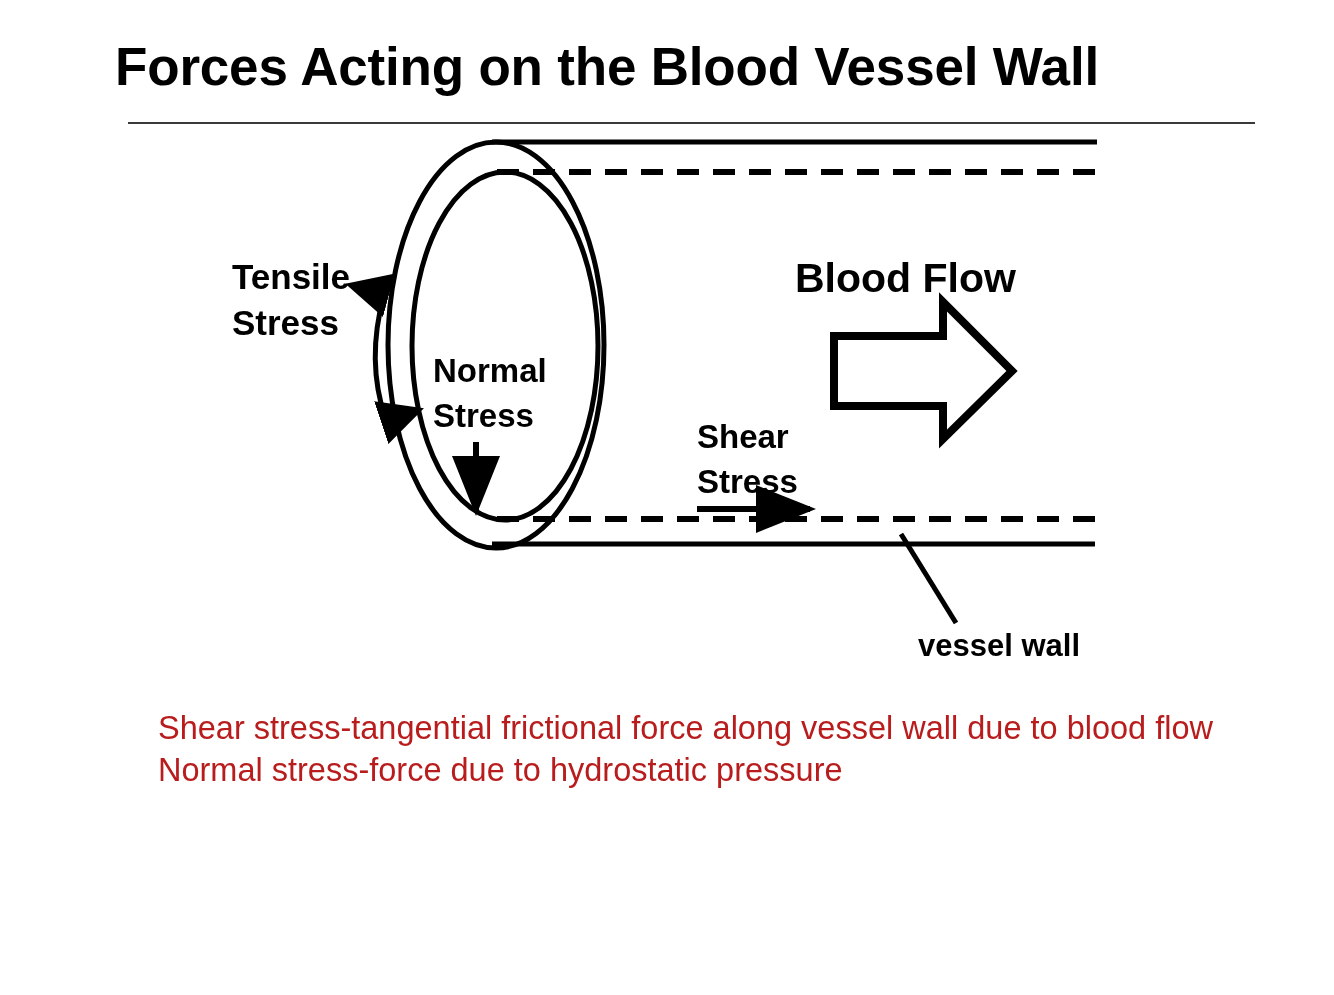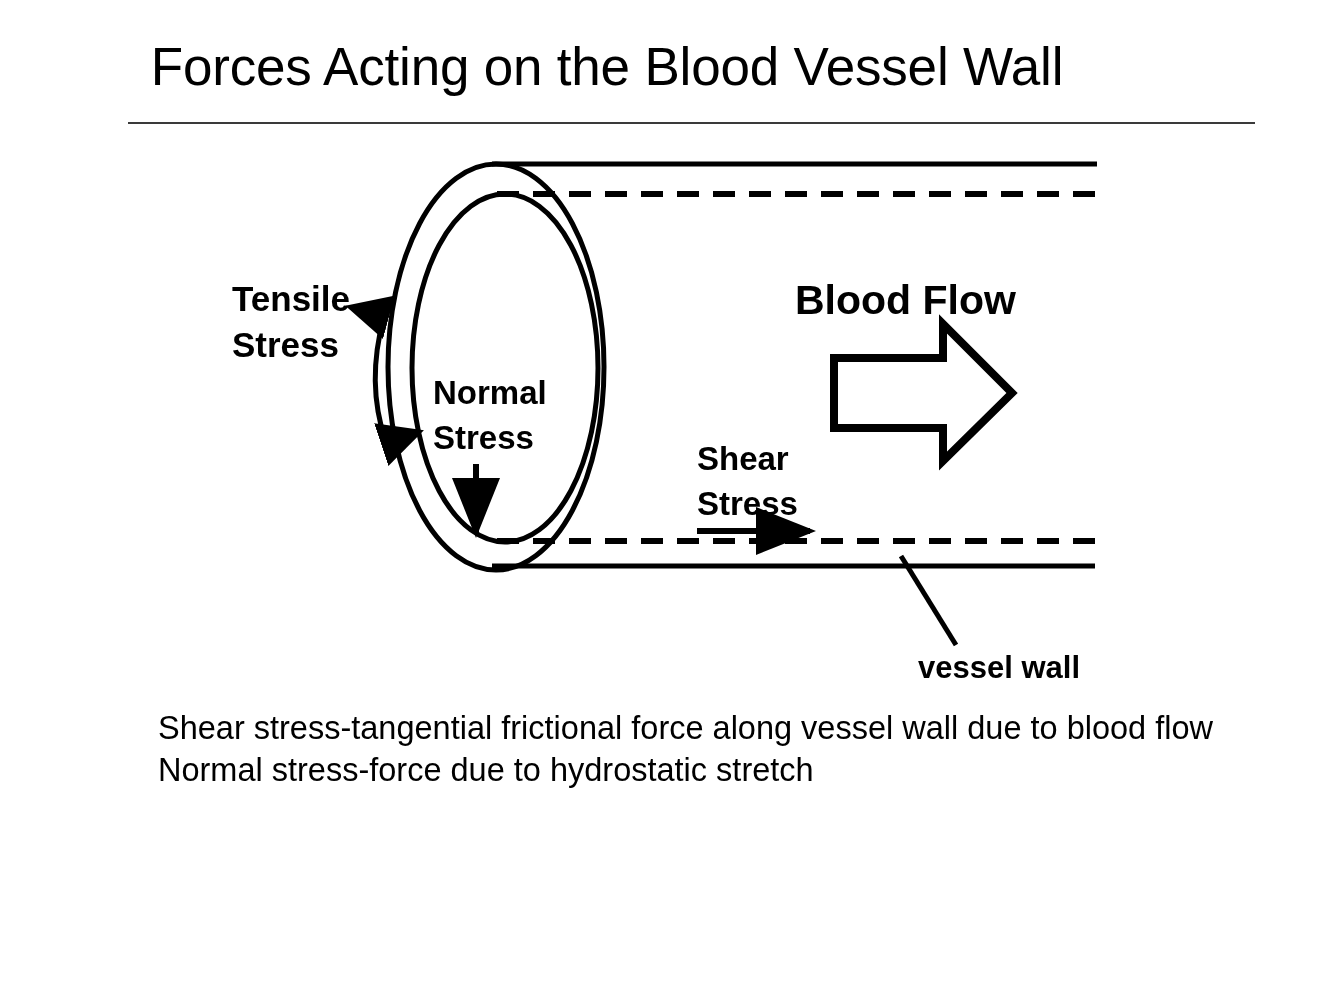--- a/index.html
+++ b/index.html
@@ -18,41 +18,41 @@
   }
 
   
   #slide-title {
     position: absolute;
     left: 0;
     top: 38px;
     width: 1214px;
     text-align: center;
     font-size: 53px;
-    font-weight: 400;
+    font-weight: 700;
     line-height: 1.1;
     letter-spacing: -0.2px;
     color: #000000;
     white-space: nowrap;
   }
 
   #title-rule {
     position: absolute;
     left: 128px;
     top: 122px;
     width: 1127px;
     height: 0;
     border-top: 2px solid #3a3a3a;
   }
 
   
   #diagram {
     position: absolute;
     left: 0;
-    top: 146px;
+    top: 124px;
     width: 1334px;
     height: 545px;
   }
   #diagram svg {
     display: block;
   }
 
   .dgm-label {
     font-family: "Liberation Sans", sans-serif;
     font-weight: bold;
@@ -66,21 +66,21 @@
   #body-text {
     position: absolute;
     left: 158px;
     top: 707px;
     width: 1160px;
   }
   .body-line {
     font-size: 32.5px;
     font-weight: 400;
     line-height: 42px;
-    color: #000000;
+    color: #b91c1c;
     white-space: nowrap;
   }
 </style>
 </head>
 <body>
 
 <div id="slide-title">Forces Acting on the Blood Vessel Wall</div>
 
 <div id="title-rule"></div>
 
@@ -129,14 +129,14 @@
     <polygon points="834,212 943,212 943,178 1012,247 943,315 943,282 834,282" fill="#ffffff" stroke="#000" stroke-width="8" stroke-linejoin="miter"></polygon>
 
     <line x1="901" y1="410" x2="956" y2="499" stroke="#000" stroke-width="5"></line>
 
     <text class="dgm-label dgm-label-sm" x="918" y="532">vessel wall</text>
   </svg>
 </div>
 
 <div id="body-text">
   <div class="body-line">Shear stress-tangential frictional force along vessel wall due to blood flow</div>
-  <div class="body-line">Normal stress-force due to hydrostatic stretch</div>
+  <div class="body-line">Normal stress-force due to hydrostatic pressure</div>
 </div>
 
 </body></html>

